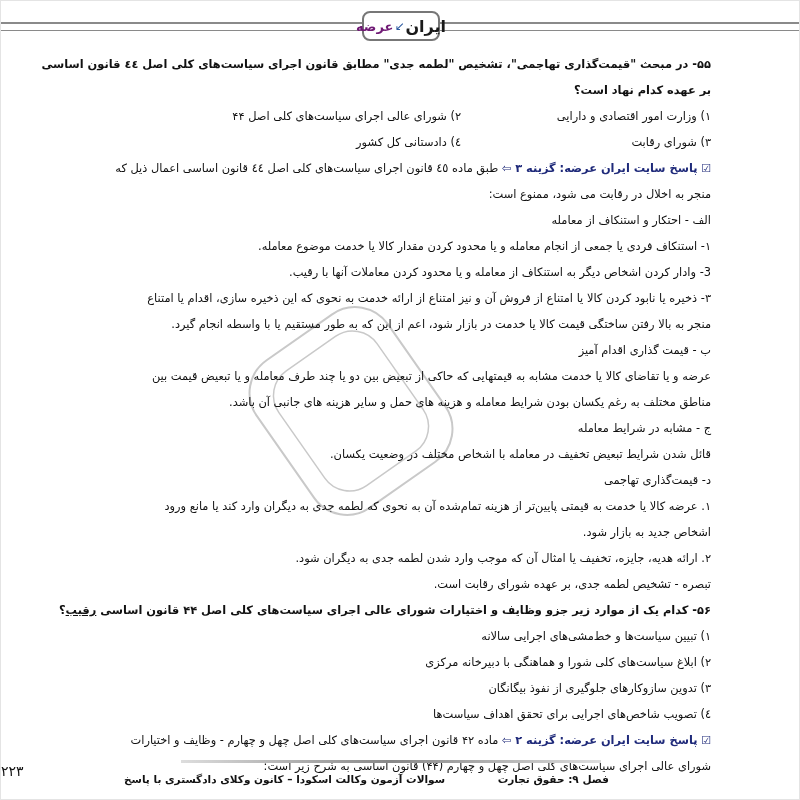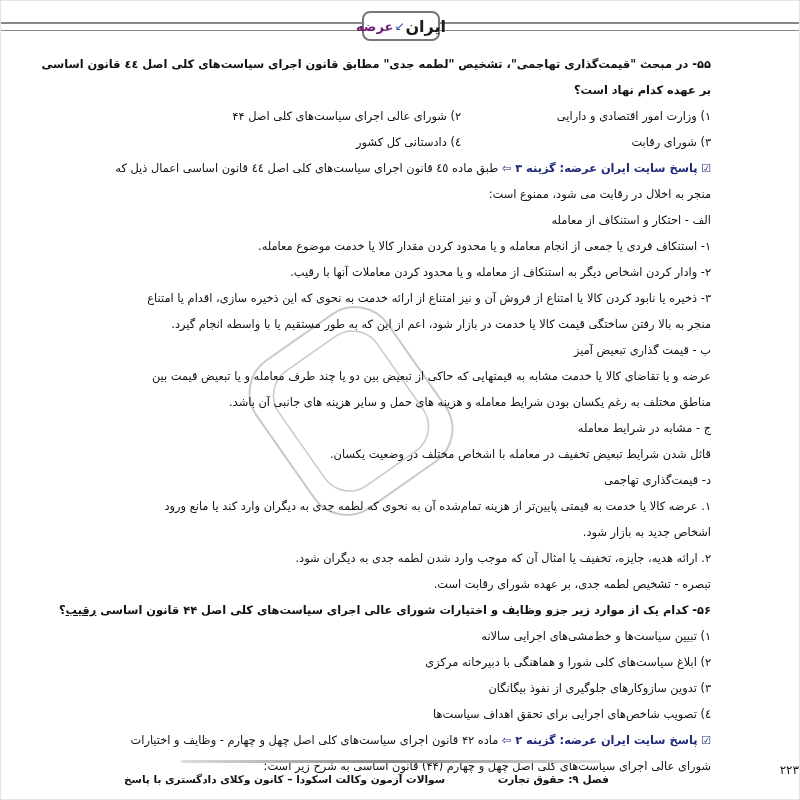--- a/index.html
+++ b/index.html
@@ -43,21 +43,21 @@
   .arrow-sym { color: #1f2a7a; }
   .u { text-decoration: underline; }
   .watermark {
     position: absolute; left: 250px; top: 300px; width: 200px; height: 220px;
     transform: rotate(-35deg); opacity: 0.35; pointer-events: none;
   }
   .footer-rule {
     position: absolute; top: 759px; left: 180px; width: 420px; height: 3px;
     background: linear-gradient(to right, #ddd, #888, #ddd);
   }
-  .page-num { position: absolute; top: 762px; left: 0; right: 0; text-align: right; font-size: 12px; }
+  .page-num { position: absolute; top: 762px; left: 0; right: 0; text-align: left; font-size: 14px; }
   .footer-left { position: absolute; top: 772px; left: 123px; font-size: 10.5px; font-weight: bold; direction: rtl; }
   .footer-right { position: absolute; top: 772px; right: 190px; font-size: 10.5px; font-weight: bold; direction: rtl; text-align: center; }
 </style>
 </head>
 <body>
 
 <div class="page">
 
   <div class="header-rule"></div>
   <div class="logo">
@@ -85,24 +85,24 @@
 
     <div class="line">
       <span class="check">☑</span>
       <span class="ans-label">پاسخ سایت ایران عرضه: گزینه ۳</span>
       <span class="arrow-sym">⇦</span>
       <span>طبق ماده ٤٥ قانون اجرای سیاست‌های کلی اصل ٤٤ قانون اساسی اعمال ذیل که</span>
     </div>
     <div class="line">منجر به اخلال در رقابت می شود، ممنوع است:</div>
     <div class="line">الف - احتکار و استنکاف از معامله</div>
     <div class="line">۱- استنکاف فردی یا جمعی از انجام معامله و یا محدود کردن مقدار کالا یا خدمت موضوع معامله.</div>
-    <div class="line">۲- وادار کردن اشخاص دیگر به استنکاف از معامله و یا محدود کردن معاملات آنها با رقیب.</div>
+    <div class="line">3- وادار کردن اشخاص دیگر به استنکاف از معامله و یا محدود کردن معاملات آنها با رقیب.</div>
     <div class="line">۳- ذخیره یا نابود کردن کالا یا امتناع از فروش آن و نیز امتناع از ارائه خدمت به نحوی که این ذخیره سازی، اقدام یا امتناع</div>
     <div class="line">منجر به بالا رفتن ساختگی قیمت کالا یا خدمت در بازار شود، اعم از این که به طور مستقیم یا با واسطه انجام گیرد.</div>
-    <div class="line">ب - قیمت گذاری تبعیض آمیز</div>
+    <div class="line">ب - قیمت گذاری اقدام آمیز</div>
     <div class="line">عرضه و یا تقاضای کالا یا خدمت مشابه به قیمتهایی که حاکی از تبعیض بین دو یا چند طرف معامله و یا تبعیض قیمت بین</div>
     <div class="line">مناطق مختلف به رغم یکسان بودن شرایط معامله و هزینه های حمل و سایر هزینه های جانبی آن باشد.</div>
     <div class="line">ج - مشابه در شرایط معامله</div>
     <div class="line">قائل شدن شرایط تبعیض تخفیف در معامله با اشخاص مختلف در وضعیت یکسان.</div>
     <div class="line">د- قیمت‌گذاری تهاجمی</div>
     <div class="line">۱. عرضه کالا یا خدمت به قیمتی پایین‌تر از هزینه تمام‌شده آن به نحوی که لطمه جدی به دیگران وارد کند یا مانع ورود</div>
     <div class="line">اشخاص جدید به بازار شود.</div>
     <div class="line">۲. ارائه هدیه، جایزه، تخفیف یا امثال آن که موجب وارد شدن لطمه جدی به دیگران شود.</div>
     <div class="line">تبصره - تشخیص لطمه جدی، بر عهده شورای رقابت است.</div>
 

